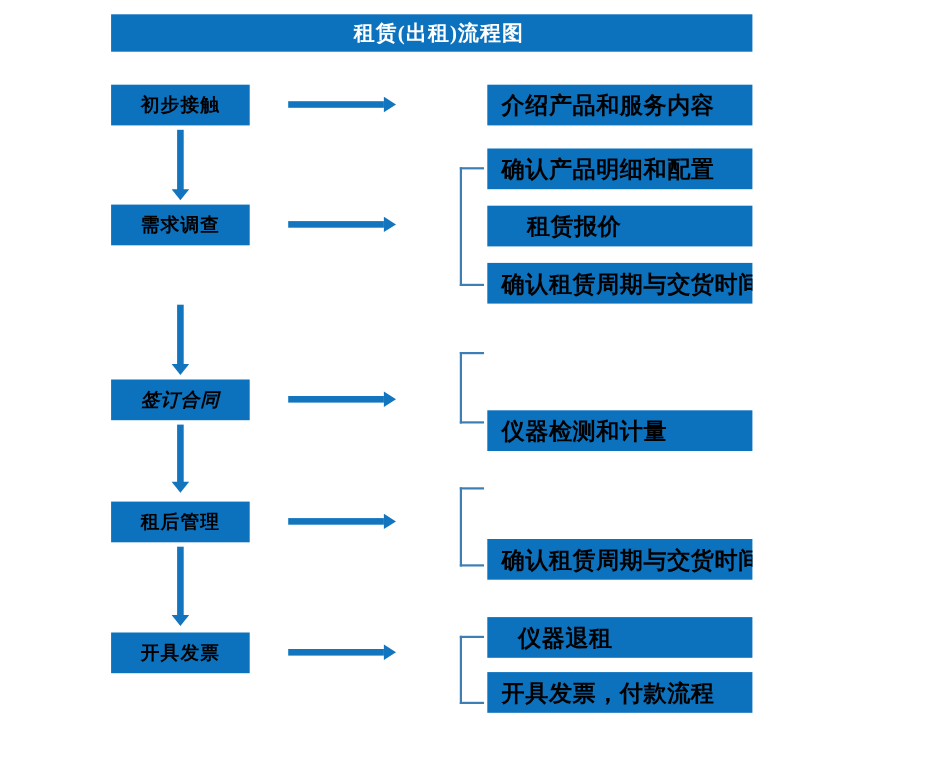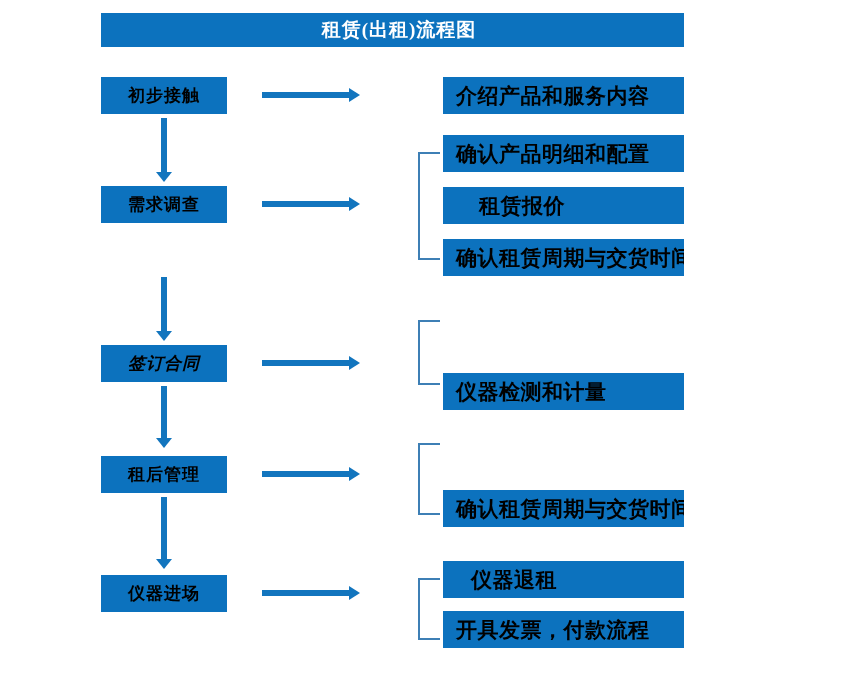--- a/index.html
+++ b/index.html
@@ -176,21 +176,21 @@
 
   <div class="bracket" style="left:418px; top:443px; height:72px;"></div>
 
   <div class="box right" style="top:490px;">确认租赁周期与交货时间</div>
 
   <div class="v-arrow" style="left:152px; top:497px; height:72px;">
     <div class="shaft"></div>
     <div class="head"></div>
   </div>
 
-  <div class="box left" style="top:575px;">仪器进场</div>
+  <div class="box left" style="top:575px;">开具发票</div>
 
   <div class="h-arrow" style="left:262px; top:586px; width:98px;">
     <div class="shaft"></div>
     <div class="head"></div>
   </div>
 
   <div class="bracket" style="left:418px; top:578px; height:62px;"></div>
 
   <div class="box right" style="top:561px;padding-left:28px;">仪器退租</div>
   <div class="box right" style="top:611px;">开具发票，付款流程</div>

